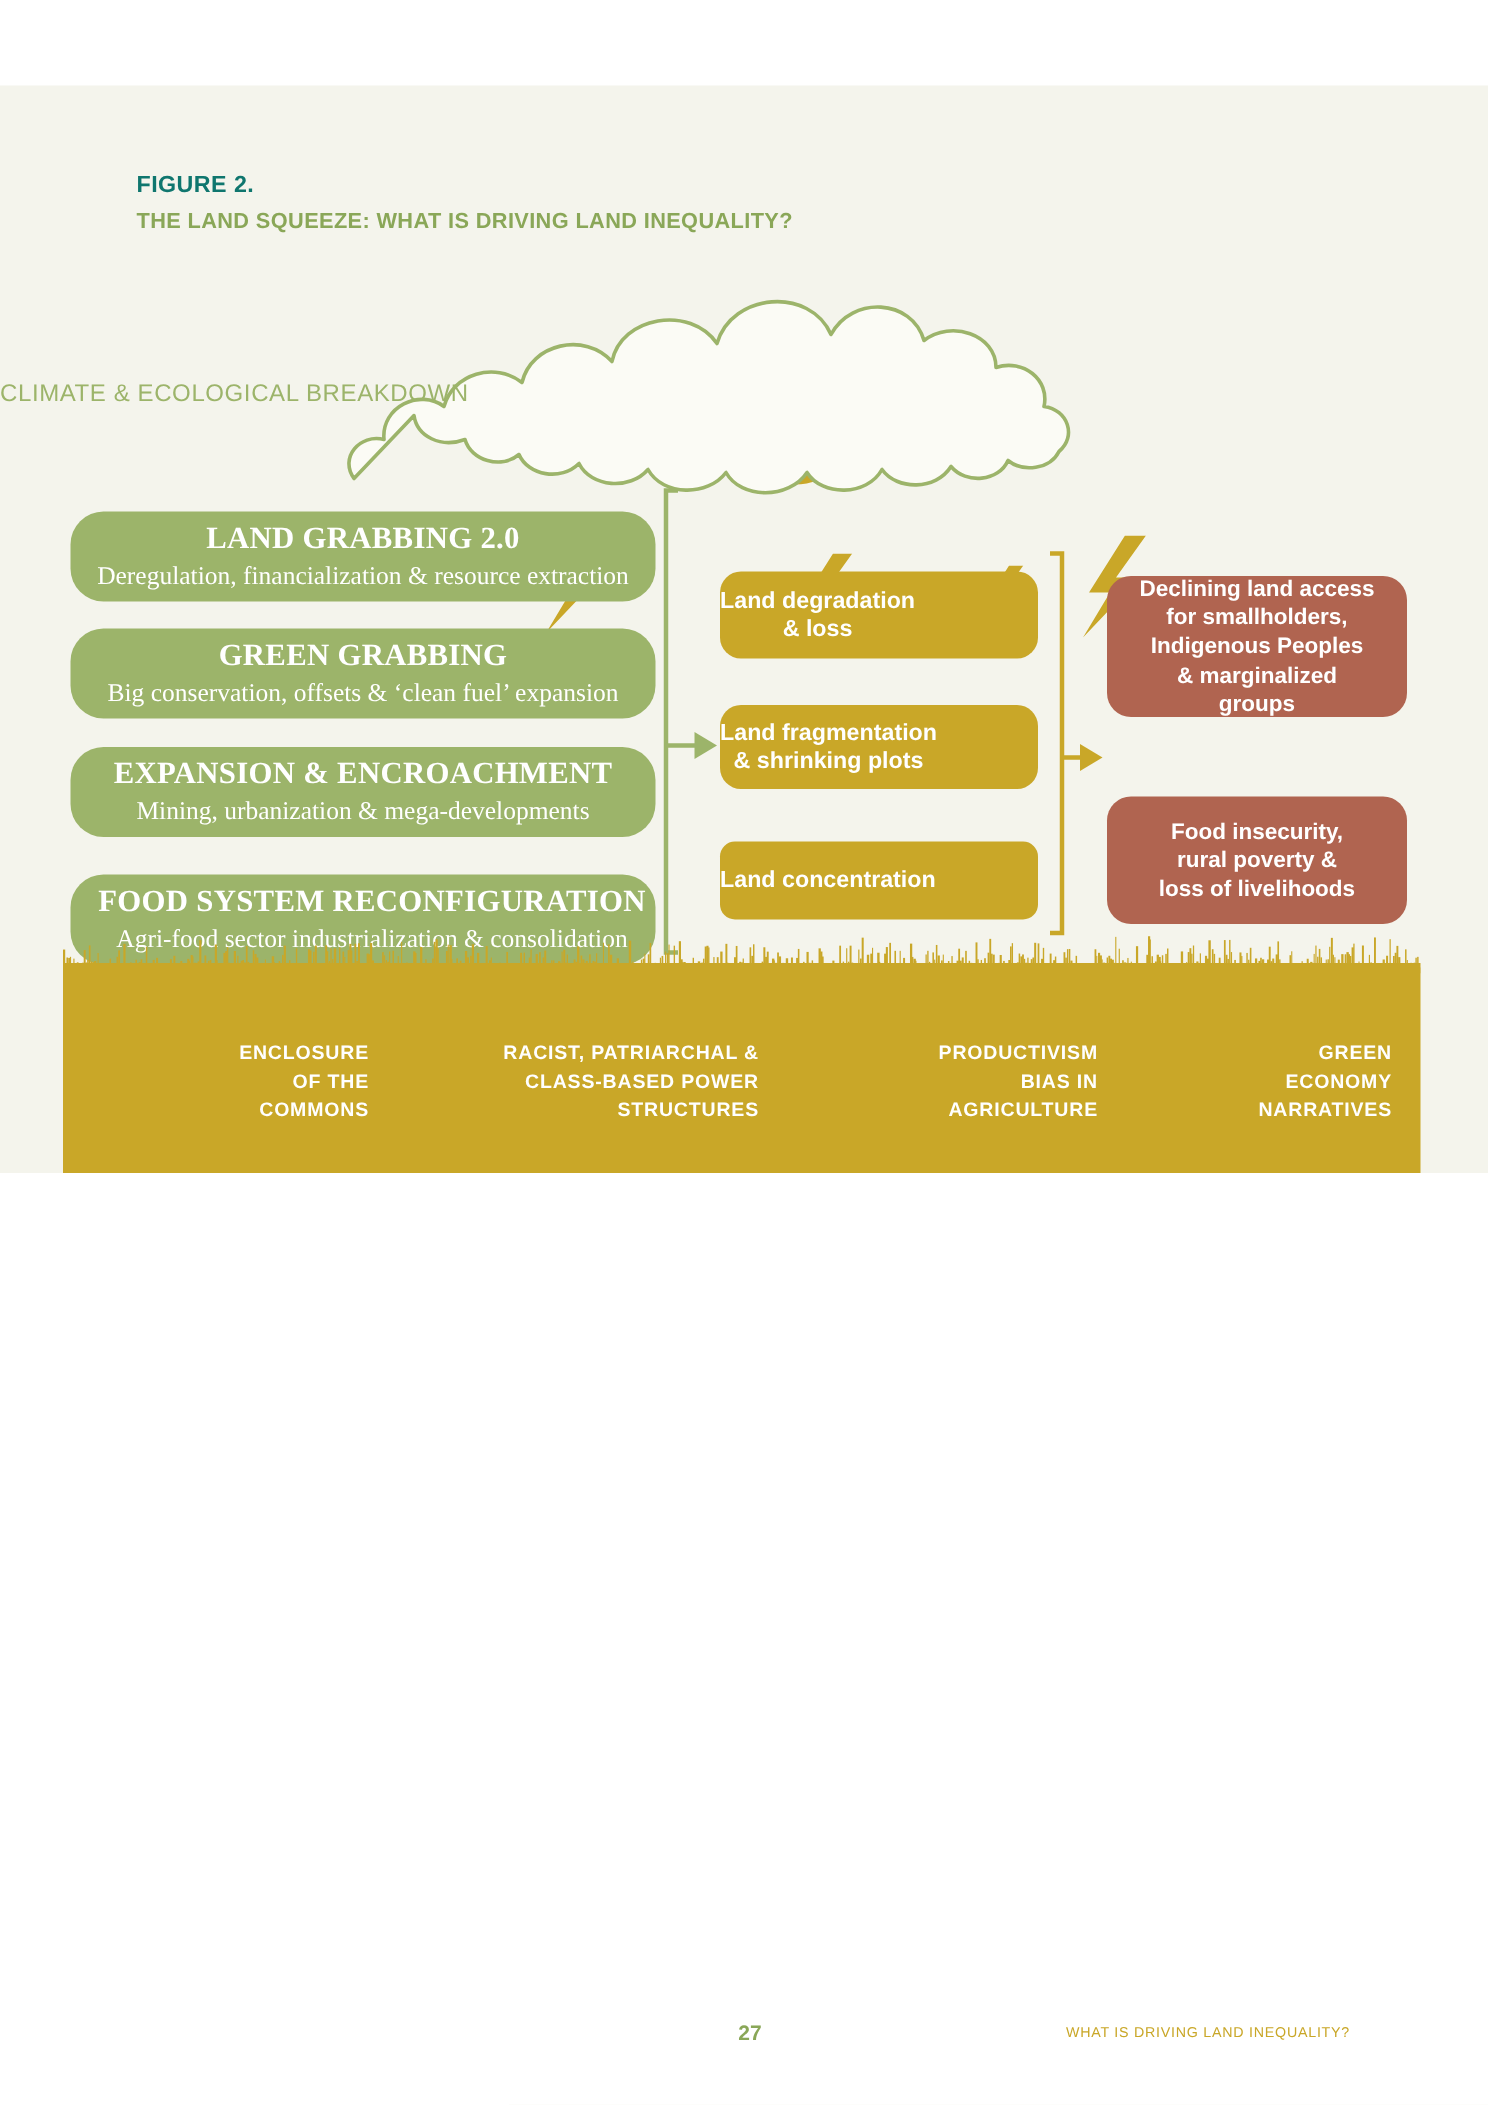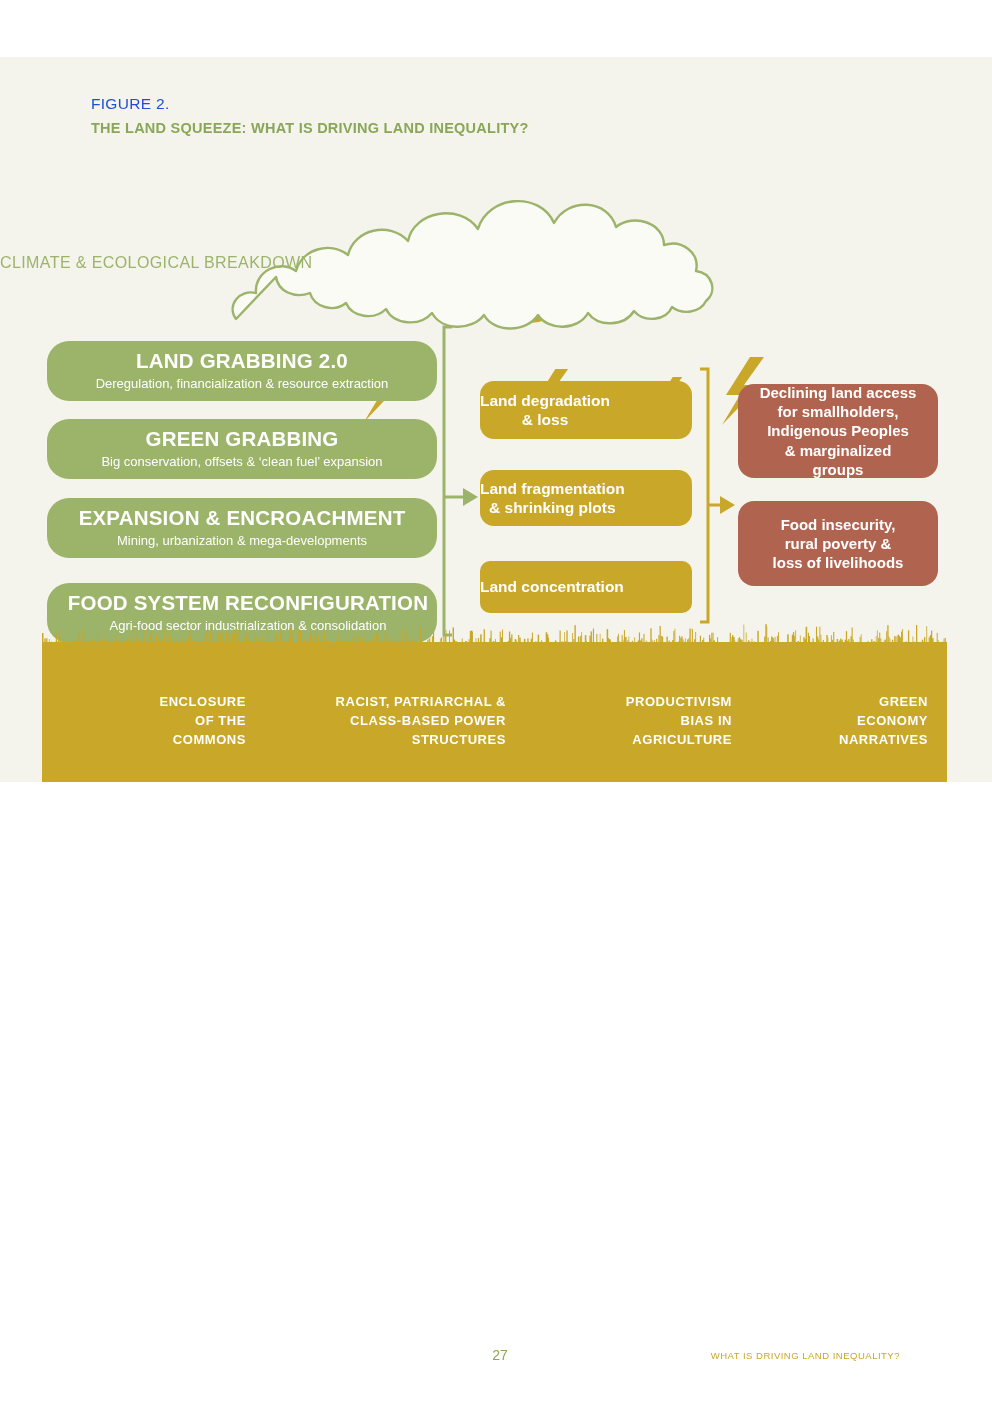--- a/index.html
+++ b/index.html
@@ -12,21 +12,21 @@
 
   
   #panel {
     position:absolute; left:0; top:57px; width:992px; height:725px;
     background:#f4f4ec; overflow:hidden;
   }
 
   
   #heading { position:absolute; left:91px; top:38px; }
   #fig-label {
-    font-size:15.5px; letter-spacing:.3px; color:#1d4ed8; font-weight:400;
+    font-size:15.5px; letter-spacing:.3px; color:#0f766e; font-weight:700;margin-top:20px;
   }
   #fig-title {
     font-size:14.5px; font-weight:700; color:#8aa758; letter-spacing:.25px;
     margin-top:7px;
   }
 
   
   #sky { position:absolute; left:0; top:0; width:992px; height:320px; }
 
   #cloud-label {
@@ -35,24 +35,24 @@
   }
 
   
   .bolt { position:absolute; }
 
   
   .gbox {
     position:absolute; left:47px; width:390px;
     background:#9cb46a; border-radius:22px;
     display:flex; flex-direction:column; align-items:center; justify-content:center;
-    color:#ffffff; text-align:center;
+    color:#ffffff; text-align:center;font-family:Liberation Serif, serif;
   }
   .gbox .t { font-size:20.5px; font-weight:700; letter-spacing:.2px; line-height:1.12; }
-  .gbox .s { font-size:13px; font-weight:400; margin-top:3px; line-height:1.2; }
+  .gbox .s { font-size:17px; font-weight:400; margin-top:3px; line-height:1.2; }
   #gbox0 { top:284px; height:60px; }
   #gbox1 { top:362px; height:60px; }
   #gbox2 { top:441px; height:60px; }
   #gbox3 { top:526px; height:60px;padding-left:12px; }
 
   
   .ybox {
     position:absolute; left:480px; width:212px;
     background:#c9a728; border-radius:14px;
     display:flex; align-items:center; 
@@ -65,21 +65,21 @@
 
   
   .rbox {
     position:absolute; left:738px; width:200px;
     background:#b06450; border-radius:16px;
     display:flex; align-items:center; justify-content:center;
     color:#ffffff; text-align:center;
     font-size:15px; font-weight:700; line-height:1.28;
   }
   #rbox0 { top:327px; height:94px; }
-  #rbox1 { top:444px; height:85px; }
+  #rbox1 { top:474px; height:85px; }
 
   
   #conn { position:absolute; left:0; top:0; width:992px; height:725px; pointer-events:none; }
 
   
   #ground {
     position:absolute; left:42px; top:585px; width:905px; height:140px;
     background:#c9a728;
   }
   #grass { position:absolute; left:42px; top:566px; width:905px; height:26px; }
@@ -89,21 +89,21 @@
     font-size:13px; font-weight:700; letter-spacing:.55px; line-height:1.45;
   }
   #foot0 { left:66px;  width:180px; }
   #foot1 { left:310px; width:196px; }
   #foot2 { left:556px; width:176px; }
   #foot3 { left:782px; width:146px; }
 
   
   #pagenum {
     position:absolute; left:480px; top:1347px; width:40px; text-align:center;
-    font-size:14px; font-weight:400; color:#8aa758;
+    font-size:14px; font-weight:700; color:#8aa758;
   }
   #footer-note {
     position:absolute; left:600px; top:1350px; width:300px; text-align:right;
     font-size:9.5px; font-weight:400; color:#c9a728; letter-spacing:.5px;
   }
 </style>
 </head>
 <body>
 
 <div id="panel">

